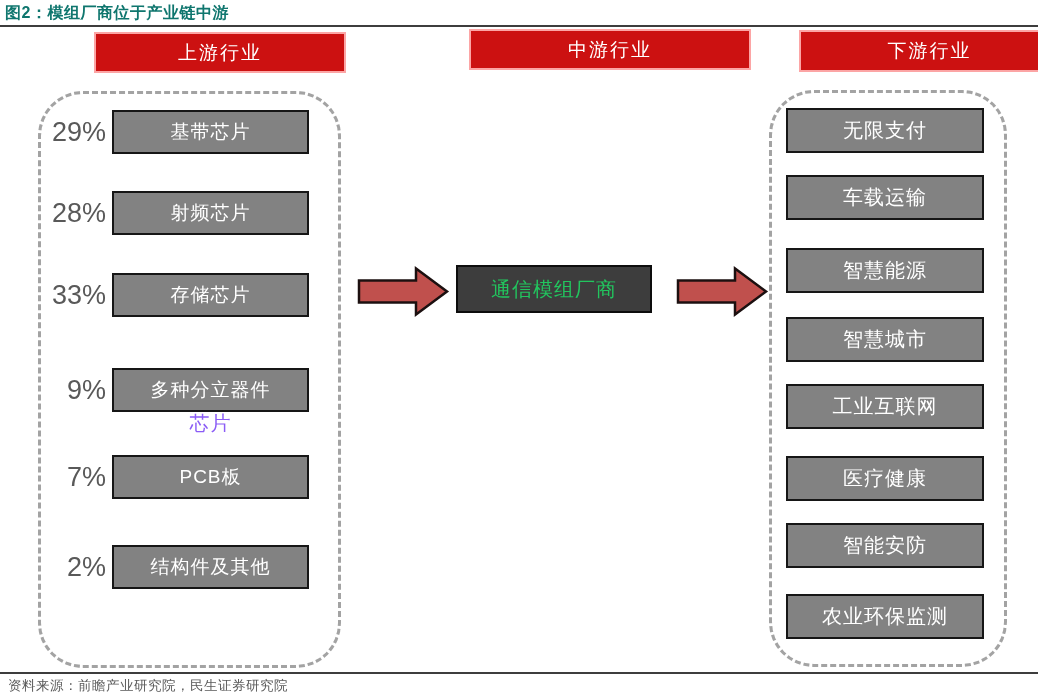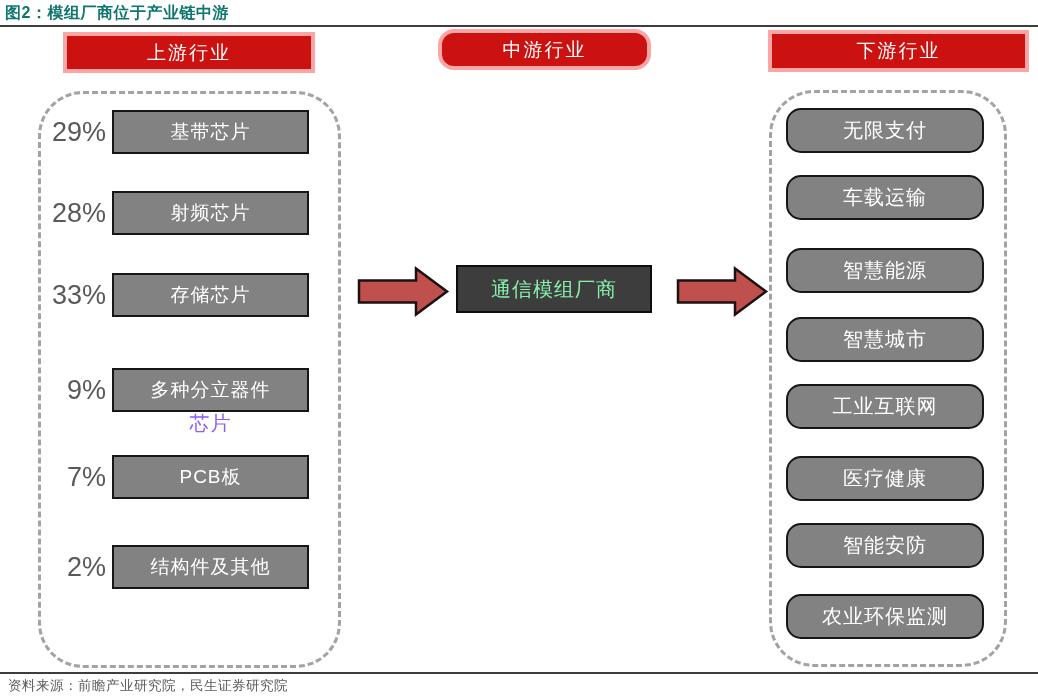--- a/index.html
+++ b/index.html
@@ -8,50 +8,50 @@
     font-family:"Liberation Sans","DejaVu Sans",sans-serif;overflow:hidden;
   }
   .fig-title{
     position:absolute;left:5px;top:3px;font-size:16px;font-weight:bold;color:#0f766e;
     letter-spacing:0.5px;
   }
   .rule{position:absolute;left:0;width:1038px;height:2px;background:#3d3d3d;}
   .rule-top{top:25px;}
   .rule-bottom{top:672px;}
   .hdr{
-    position:absolute;background:#cc1111;border:4px solid #fca5a5;color:#ffffff;
+    position:absolute;background:#cc1111;border:2px solid #fca5a5;color:#ffffff;
     font-size:19px;display:flex;align-items:center;justify-content:center;
-    box-sizing:border-box;letter-spacing:2px;
+    box-sizing:border-box;letter-spacing:2px;margin-left:31px;
   }
   .hdr-up{left:63px;top:32px;width:252px;height:41px;}
-  .hdr-mid{left:438px;top:29px;width:213px;height:41px;border-radius:16px;}
+  .hdr-mid{left:438px;top:29px;width:282px;height:41px;}
   .hdr-down{left:768px;top:30px;width:261px;height:42px;}
   .panel{
     position:absolute;border:3px dashed #a3a3a3;border-radius:45px;box-sizing:border-box;
   }
   .panel-left{left:38px;top:91px;width:303px;height:577px;}
   .panel-right{left:769px;top:90px;width:238px;height:577px;}
   .pct{
     position:absolute;left:28px;width:78px;height:44px;color:#595959;font-size:27px;
     display:flex;align-items:center;justify-content:flex-end;
   }
   .gbox{
     position:absolute;background:#828282;border:2px solid #161616;color:#ffffff;
     display:flex;align-items:center;justify-content:center;box-sizing:border-box;
     letter-spacing:1px;
   }
   .up-box{left:112px;width:197px;height:44px;font-size:19px;}
-  .down-box{left:786px;width:198px;height:45px;font-size:20px;border-radius:15px;}
+  .down-box{left:786px;width:198px;height:45px;font-size:20px;}
   .ghost{
     position:absolute;left:112px;width:197px;top:410px;text-align:center;
     color:#8b5cf6;font-size:20px;letter-spacing:1px;
   }
   .mid-box{
     position:absolute;left:456px;top:265px;width:196px;height:48px;background:#3d3d3d;
-    border:2px solid #0d0d0d;color:#86efac;font-size:20px;display:flex;align-items:center;
+    border:2px solid #0d0d0d;color:#22c55e;font-size:20px;display:flex;align-items:center;
     justify-content:center;box-sizing:border-box;letter-spacing:1px;
   }
   .arrow{position:absolute;width:94px;height:53px;}
   .arrow-left{left:356px;top:265px;}
   .arrow-right{left:675px;top:265px;}
   .source{
     position:absolute;left:8px;top:677px;font-size:13.5px;color:#595959;letter-spacing:0.5px;
   }
 </style>
 </head>

